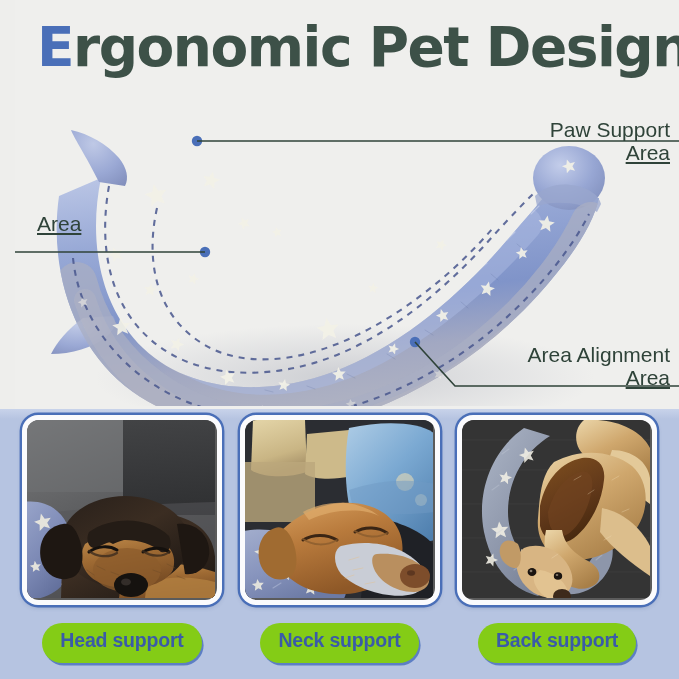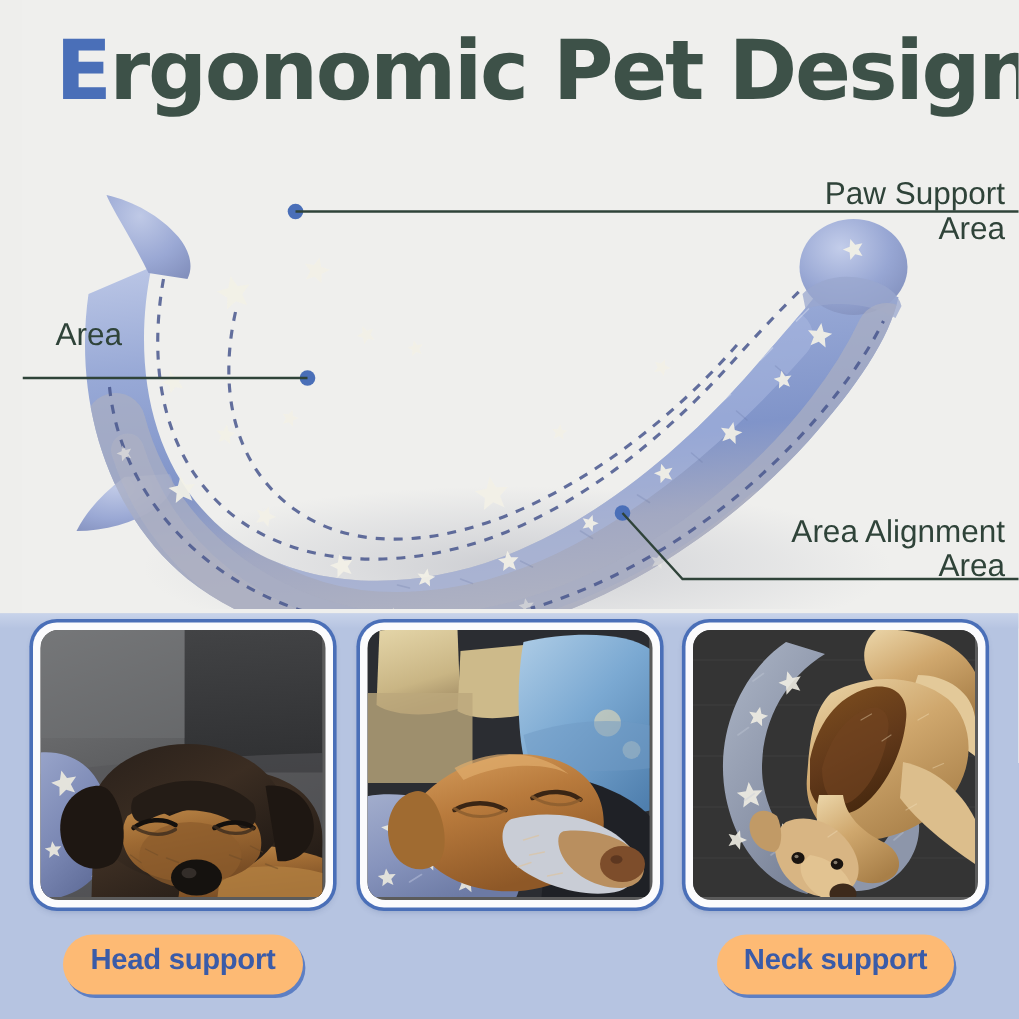--- a/index.html
+++ b/index.html
@@ -34,21 +34,21 @@
 
   
   .pillow-stage{
     position:absolute;left:0;top:86px;width:679px;height:320px;
   }
   .pillow-svg{position:absolute;left:0;top:0;}
 
   
   .callout{position:absolute;color:#2f4339;font-size:21px;line-height:23px;font-weight:500;}
   .callout .l1{display:block;}
-  .callout .l2{display:block;}
+  .callout .l2{display:block;text-decoration:underline;}
   .co-paw{left:443px;top:118px;width:212px;text-align:right;}
   .co-head{left:22px;top:212px;width:170px;text-align:left;}
   .co-spine{left:420px;top:343px;width:235px;text-align:right;}
 
   .leader{position:absolute;stroke:#2f4339;fill:none;stroke-width:1.6;}
 
   
   .bottom-band{
     position:absolute;left:0;top:409px;width:679px;height:270px;
     background:#b6c4e1;
@@ -73,21 +73,21 @@
   }
   .card-inner svg{display:block;}
 
   
   .badges{
     position:absolute;left:0;top:214px;width:679px;height:40px;
     display:flex;justify-content:space-between;padding:0 22px;box-sizing:border-box;
   }
   .badge-slot{width:200px;display:flex;justify-content:center;}
   .badge{
-    background:#fdba74;
+    background:#84cc16;
     color:#3a5ba8;
     font-size:19.5px;font-weight:700;
     padding:6px 18px 7px;
     border-radius:22px;
     box-shadow:1.6px 2.4px 0 #5d7fc4;
     white-space:nowrap;
     letter-spacing:-0.2px;
   }
 </style>
 </head>
@@ -486,16 +486,19 @@
       </div>
     </div>
 
     <div class="badges">
       <div class="badge-slot">
         <span class="badge">Head support</span>
       </div>
       <div class="badge-slot">
         <span class="badge">Neck support</span>
       </div>
+      <div class="badge-slot">
+        <span class="badge">Back support</span>
+      </div>
     </div>
   </div>
 
 </div>
 
 </body></html>

